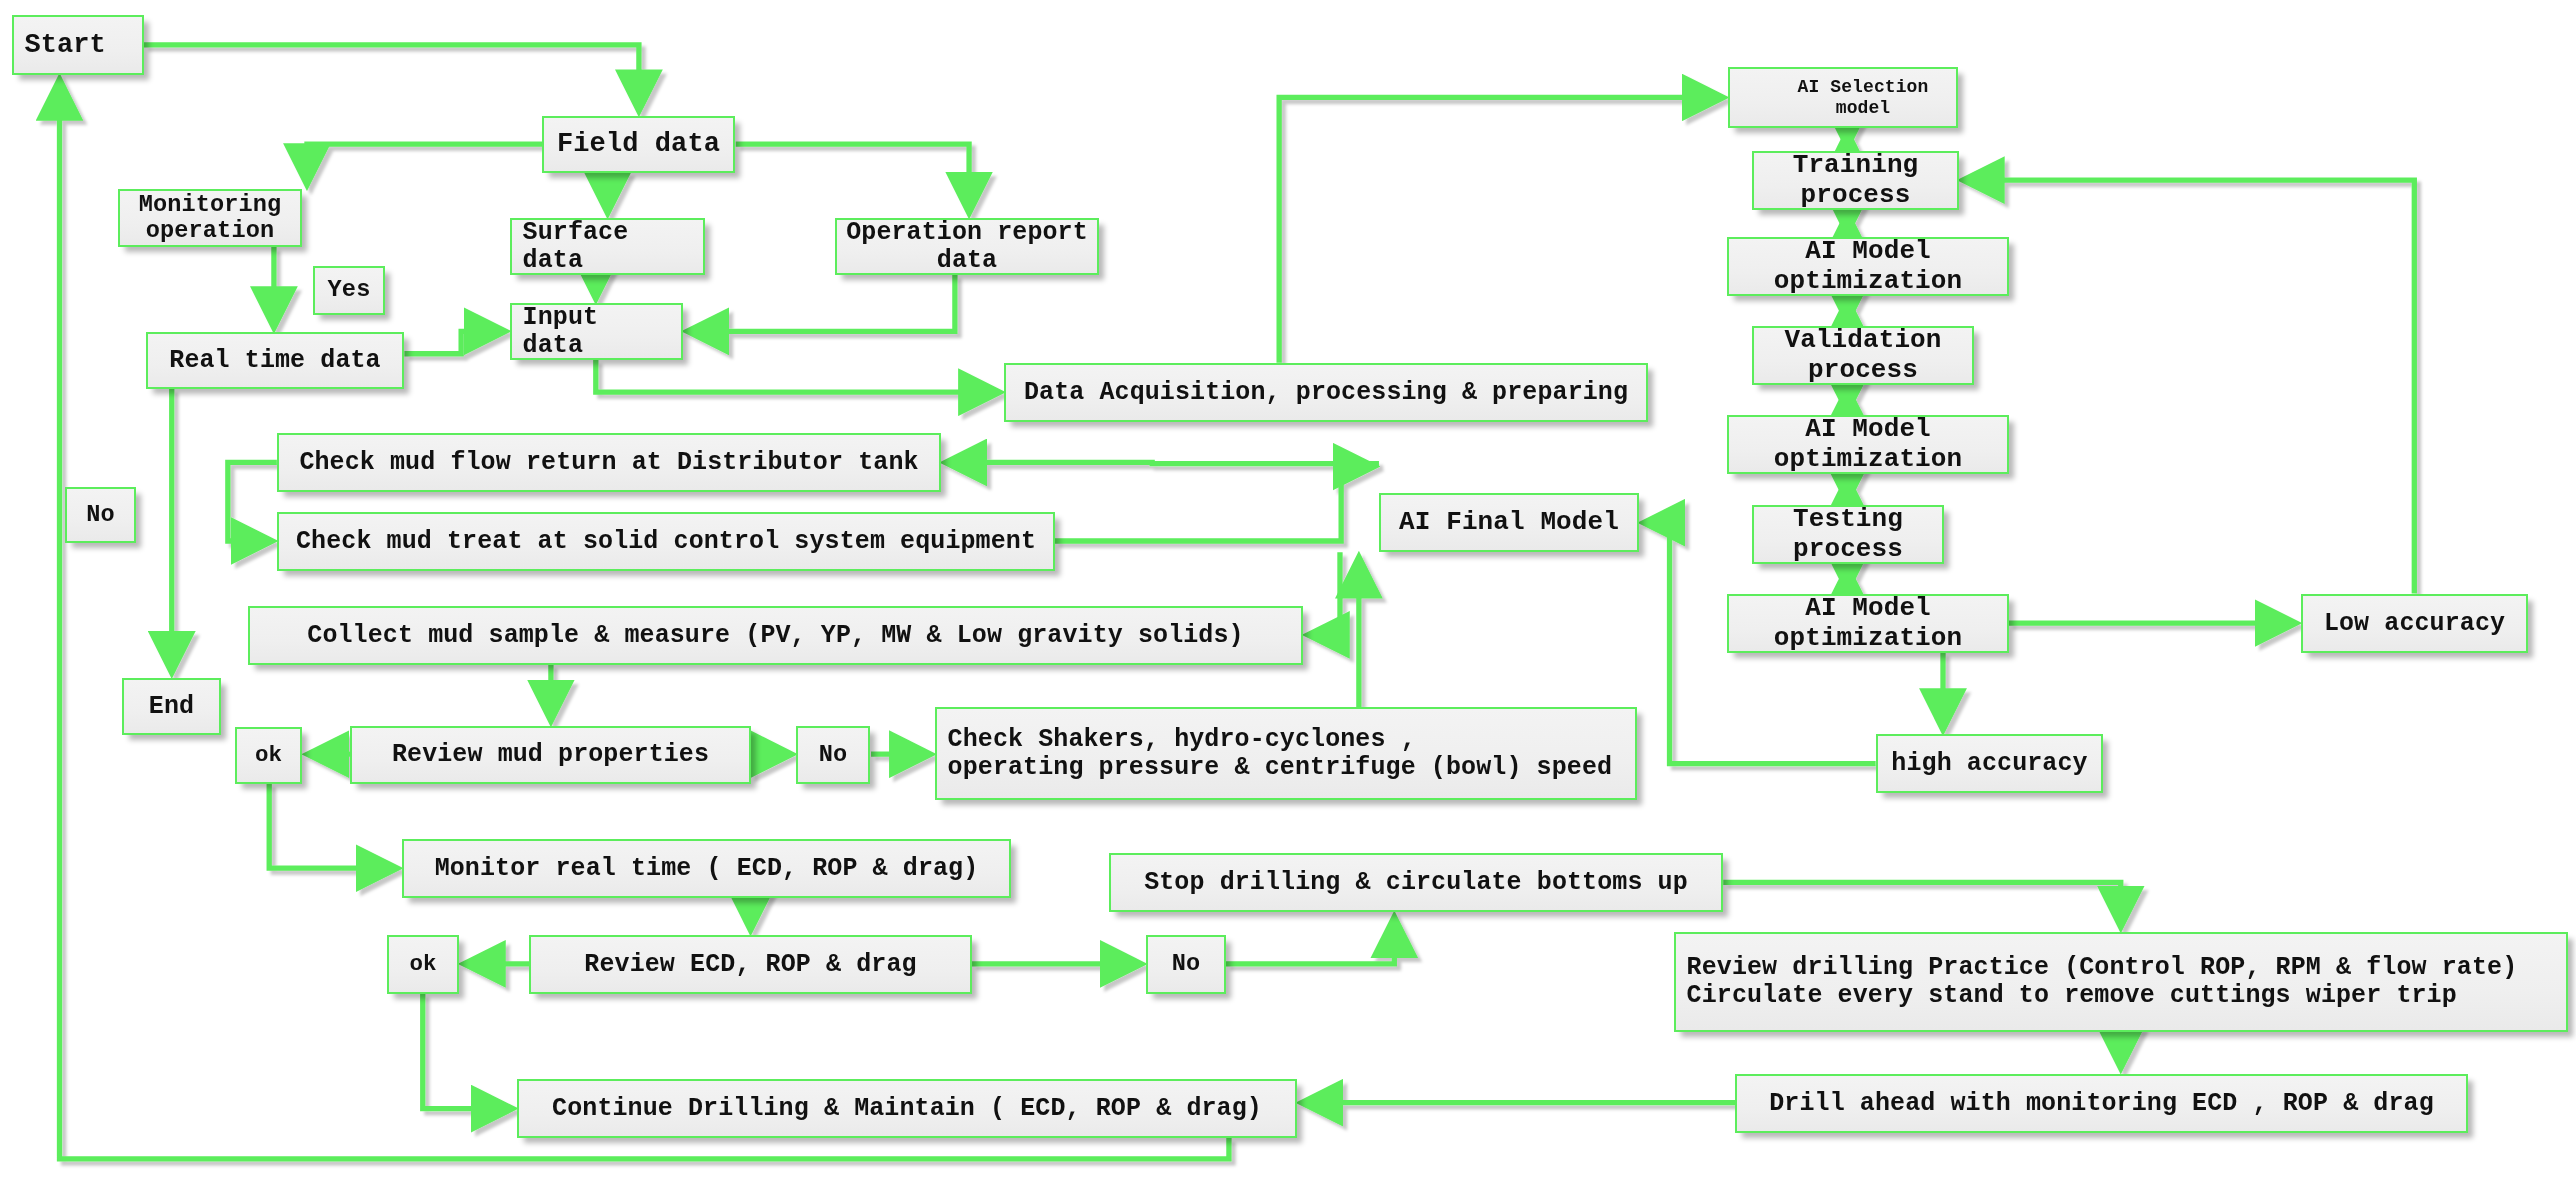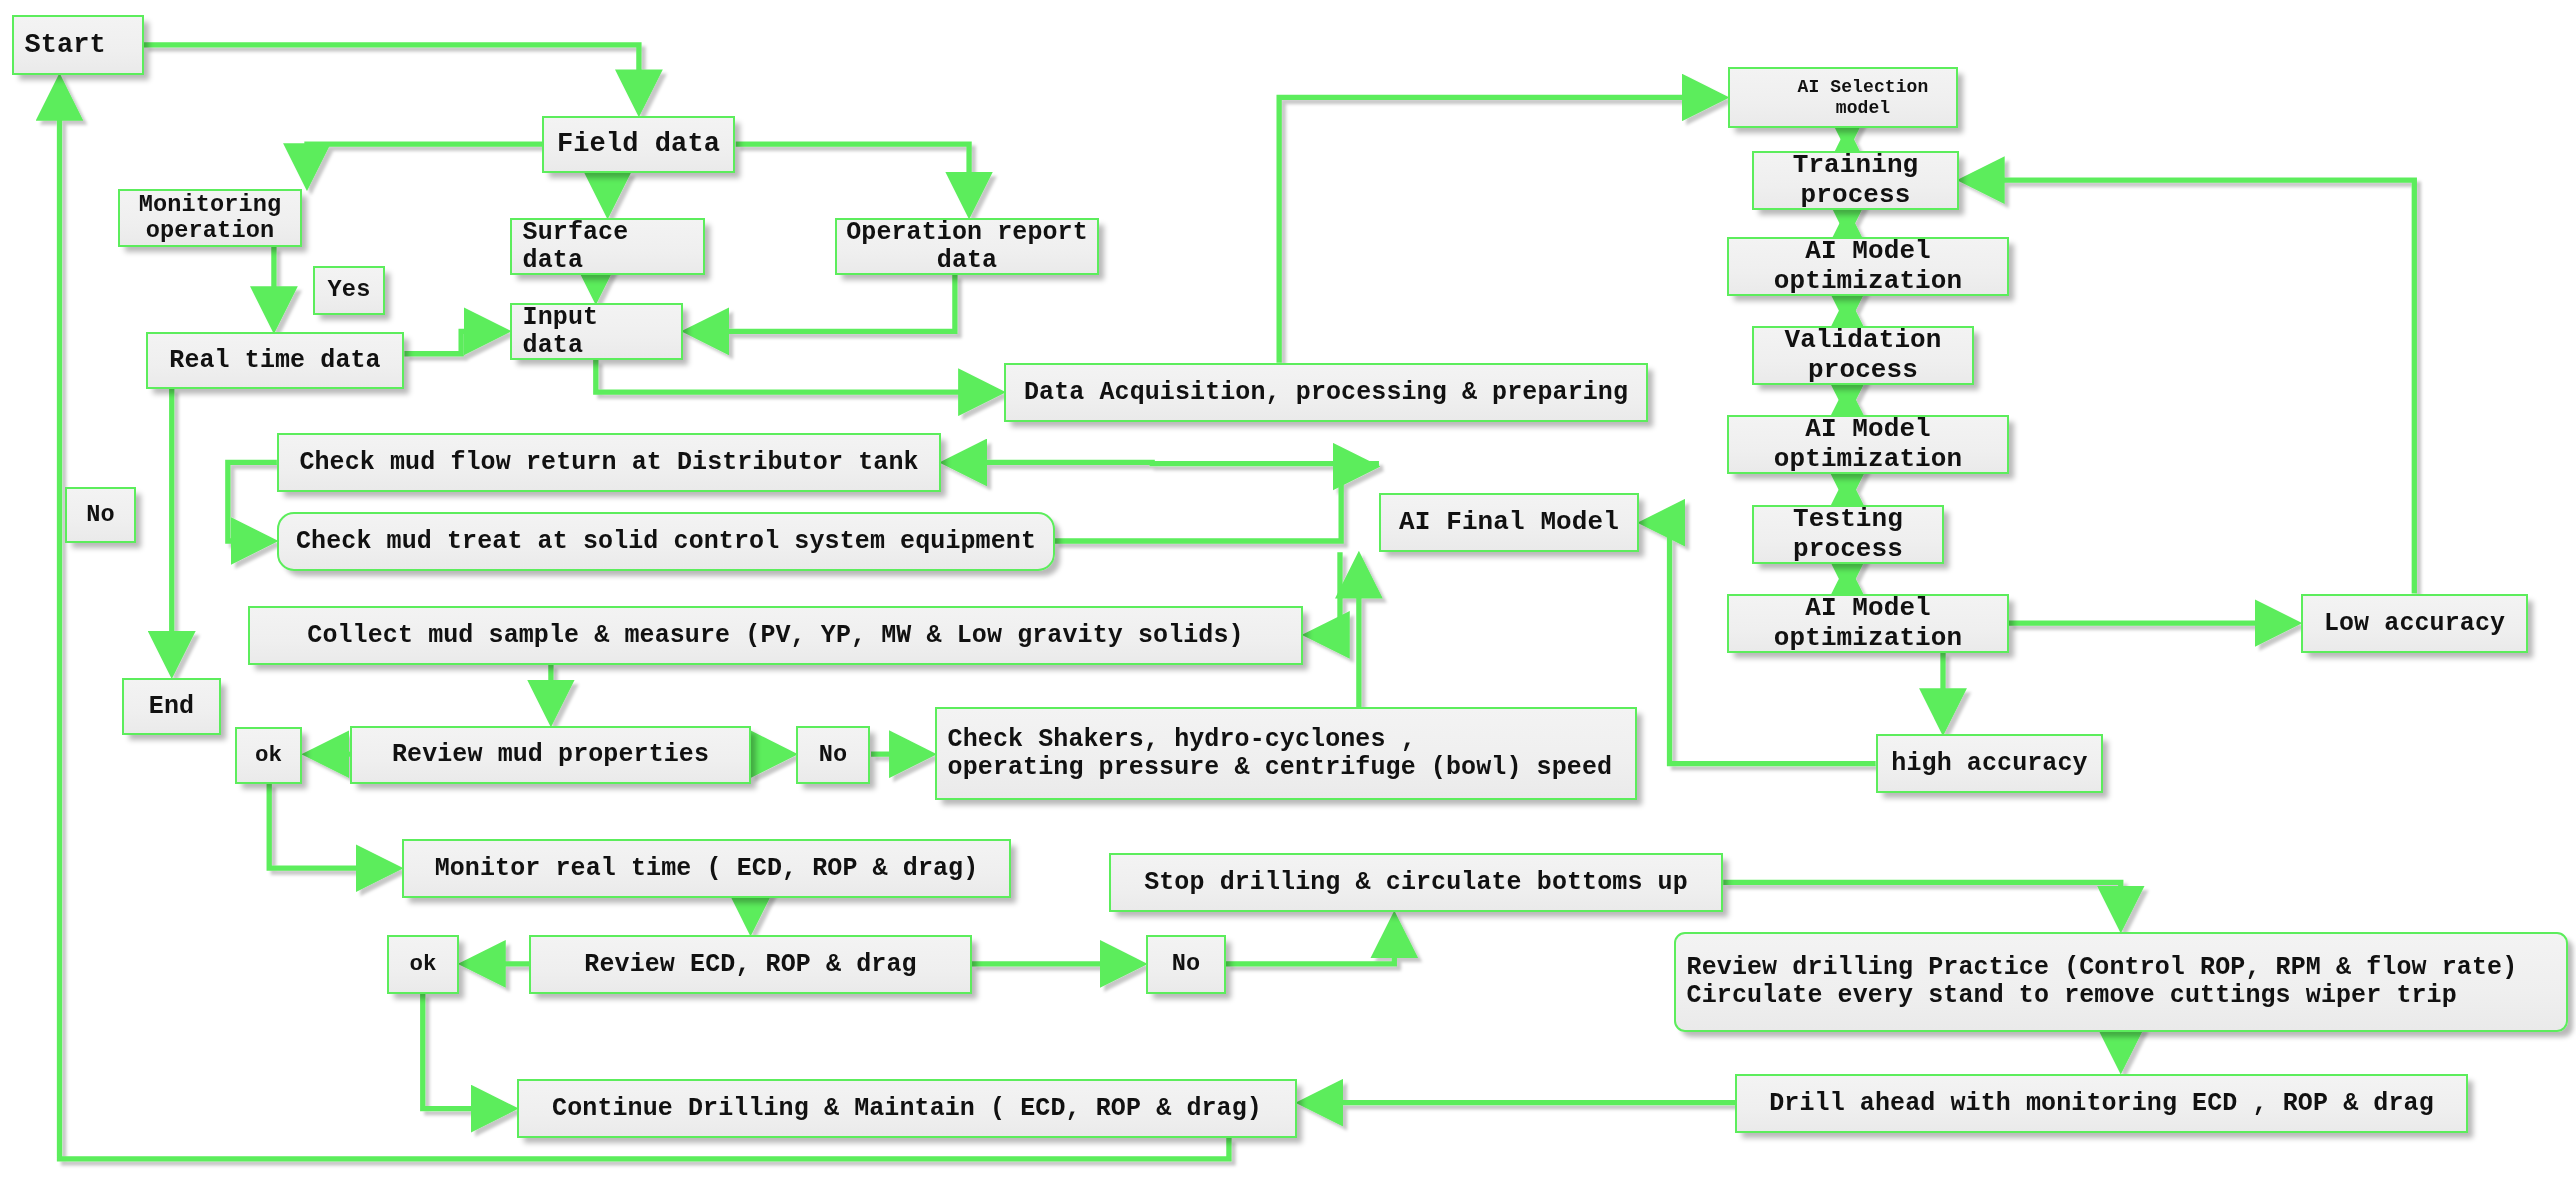--- a/index.html
+++ b/index.html
@@ -134,37 +134,37 @@
       <div class="node" style="left: 11.8px; top: 14.8px; width: 132px; height: 60px; font-size: 27px; border-color: rgb(92, 237, 92); color: rgb(17, 17, 17);"><span>Start</span></div>
       <div class="node n-center" style="left: 542px; top: 116px; width: 193px; height: 57px; font-size: 27px; border-color: rgb(92, 237, 92); color: rgb(17, 17, 17);"><span>Field data</span></div>
       <div class="node n-center" style="left: 118px; top: 189px; width: 184px; height: 58px; font-size: 23.6px; border-color: rgb(92, 237, 92); color: rgb(17, 17, 17);"><span>Monitoring operation</span></div>
       <div class="node" style="left: 510px; top: 218px; width: 195px; height: 57px; font-size: 25px; border-color: rgb(92, 237, 92); color: rgb(17, 17, 17);"><span>Surface data</span></div>
       <div class="node n-center" style="left: 835px; top: 218px; width: 264px; height: 57px; font-size: 25px; border-color: rgb(92, 237, 92); color: rgb(17, 17, 17);"><span>Operation report data</span></div>
       <div class="node n-center" style="left: 313px; top: 266px; width: 72px; height: 49px; font-size: 23.6px; border-color: rgb(92, 237, 92); color: rgb(17, 17, 17);"><span>Yes</span></div>
       <div class="node" style="left: 510px; top: 303px; width: 173px; height: 57px; font-size: 25px; border-color: rgb(92, 237, 92); color: rgb(17, 17, 17);"><span>Input data</span></div>
       <div class="node n-center" style="left: 146px; top: 332px; width: 258px; height: 57px; font-size: 25px; border-color: rgb(92, 237, 92); color: rgb(17, 17, 17);"><span>Real time data</span></div>
       <div class="node n-center" style="left: 1004px; top: 363px; width: 644px; height: 59px; font-size: 25px; border-color: rgb(92, 237, 92); color: rgb(17, 17, 17);"><span>Data Acquisition, processing &amp; preparing</span></div>
       <div class="node n-center" style="left: 277px; top: 433px; width: 664px; height: 59px; font-size: 25px; border-color: rgb(92, 237, 92); color: rgb(17, 17, 17);"><span>Check mud flow return at Distributor tank</span></div>
-      <div class="node n-center" style="left: 277px; top: 512px; width: 778px; height: 59px; font-size: 25px; border-color: rgb(92, 237, 92); color: rgb(17, 17, 17); border-radius: 17px;"><span>Check mud treat at solid control system equipment</span></div>
+      <div class="node n-center" style="left: 277px; top: 512px; width: 778px; height: 59px; font-size: 25px; border-color: rgb(92, 237, 92); color: rgb(17, 17, 17);"><span>Check mud treat at solid control system equipment</span></div>
       <div class="node n-center" style="left: 1379px; top: 493px; width: 260px; height: 59px; font-size: 26px; border-color: rgb(92, 237, 92); color: rgb(17, 17, 17);"><span>AI Final Model</span></div>
       <div class="node n-center" style="left: 65px; top: 487px; width: 71px; height: 56px; font-size: 23.6px; border-color: rgb(92, 237, 92); color: rgb(17, 17, 17);"><span>No</span></div>
       <div class="node n-center" style="left: 248px; top: 606px; width: 1055px; height: 59px; font-size: 25px; border-color: rgb(92, 237, 92); color: rgb(17, 17, 17);"><span>Collect  mud  sample &amp; measure (PV, YP, MW &amp; Low gravity solids)</span></div>
       <div class="node n-center" style="left: 122px; top: 678px; width: 99px; height: 57px; font-size: 25px; border-color: rgb(92, 237, 92); color: rgb(17, 17, 17);"><span>End</span></div>
       <div class="node n-center" style="left: 235px; top: 727px; width: 67px; height: 57px; font-size: 22.5px; border-color: rgb(92, 237, 92); color: rgb(17, 17, 17);"><span>ok</span></div>
       <div class="node n-center" style="left: 350px; top: 726px; width: 401px; height: 58px; font-size: 25px; border-color: rgb(92, 237, 92); color: rgb(17, 17, 17);"><span>Review  mud  properties</span></div>
       <div class="node n-center" style="left: 796px; top: 726px; width: 74px; height: 58px; font-size: 23.6px; border-color: rgb(92, 237, 92); color: rgb(17, 17, 17);"><span>No</span></div>
       <div class="node" style="left: 935px; top: 707px; width: 702px; height: 93px; font-size: 25px; border-color: rgb(92, 237, 92); color: rgb(17, 17, 17);"><span>Check Shakers, hydro-cyclones ,
 operating pressure  &amp; centrifuge (bowl) speed</span></div>
       <div class="node n-center" style="left: 1876px; top: 734px; width: 227px; height: 59px; font-size: 25px; border-color: rgb(92, 237, 92); color: rgb(17, 17, 17);"><span>high accuracy</span></div>
       <div class="node n-center" style="left: 402px; top: 839px; width: 609px; height: 59px; font-size: 25px; border-color: rgb(92, 237, 92); color: rgb(17, 17, 17);"><span>Monitor real time ( ECD, ROP &amp; drag)</span></div>
       <div class="node n-center" style="left: 1109px; top: 853px; width: 614px; height: 59px; font-size: 25px; border-color: rgb(92, 237, 92); color: rgb(17, 17, 17);"><span>Stop drilling &amp; circulate bottoms up</span></div>
       <div class="node n-center" style="left: 387px; top: 935px; width: 72px; height: 59px; font-size: 22.5px; border-color: rgb(92, 237, 92); color: rgb(17, 17, 17);"><span>ok</span></div>
       <div class="node n-center" style="left: 529px; top: 935px; width: 443px; height: 59px; font-size: 25px; border-color: rgb(92, 237, 92); color: rgb(17, 17, 17);"><span>Review  ECD, ROP &amp; drag</span></div>
       <div class="node n-center" style="left: 1146px; top: 935px; width: 80px; height: 59px; font-size: 23.6px; border-color: rgb(92, 237, 92); color: rgb(17, 17, 17);"><span>No</span></div>
-      <div class="node" style="left: 1674px; top: 932px; width: 894px; height: 100px; font-size: 25px; border-color: rgb(92, 237, 92); color: rgb(17, 17, 17); border-radius: 11px;"><span>Review drilling Practice (Control ROP, RPM &amp; flow rate)
+      <div class="node" style="left: 1674px; top: 932px; width: 894px; height: 100px; font-size: 25px; border-color: rgb(92, 237, 92); color: rgb(17, 17, 17);"><span>Review drilling Practice (Control ROP, RPM &amp; flow rate)
 Circulate every stand to remove cuttings wiper trip</span></div>
       <div class="node n-center" style="left: 517px; top: 1079px; width: 780px; height: 59px; font-size: 25px; border-color: rgb(92, 237, 92); color: rgb(17, 17, 17);"><span>Continue Drilling &amp; Maintain ( ECD, ROP &amp; drag)</span></div>
       <div class="node n-center" style="left: 1735px; top: 1074px; width: 733px; height: 59px; font-size: 25px; border-color: rgb(92, 237, 92); color: rgb(17, 17, 17);"><span>Drill ahead with monitoring ECD , ROP &amp; drag</span></div>
       <div class="node n-center" style="left: 1728px; top: 67px; width: 230px; height: 61px; font-size: 18px; border-color: rgb(92, 237, 92); color: rgb(17, 17, 17); padding-left: 40px;"><span>AI Selection model</span></div>
       <div class="node n-center" style="left: 1752px; top: 151px; width: 207px; height: 59px; font-size: 26px; border-color: rgb(92, 237, 92); color: rgb(17, 17, 17);"><span>Training process</span></div>
       <div class="node n-center" style="left: 1727px; top: 237px; width: 282px; height: 59px; font-size: 26px; border-color: rgb(92, 237, 92); color: rgb(17, 17, 17);"><span>AI Model optimization</span></div>
       <div class="node n-center" style="left: 1752px; top: 326px; width: 222px; height: 59px; font-size: 26px; border-color: rgb(92, 237, 92); color: rgb(17, 17, 17);"><span>Validation  process</span></div>
       <div class="node n-center" style="left: 1727px; top: 415px; width: 282px; height: 59px; font-size: 26px; border-color: rgb(92, 237, 92); color: rgb(17, 17, 17);"><span>AI Model optimization</span></div>
       <div class="node n-center" style="left: 1752px; top: 505px; width: 192px; height: 59px; font-size: 26px; border-color: rgb(92, 237, 92); color: rgb(17, 17, 17);"><span>Testing process</span></div>
       <div class="node n-center" style="left: 1727px; top: 594px; width: 282px; height: 59px; font-size: 26px; border-color: rgb(92, 237, 92); color: rgb(17, 17, 17);"><span>AI Model optimization</span></div>

